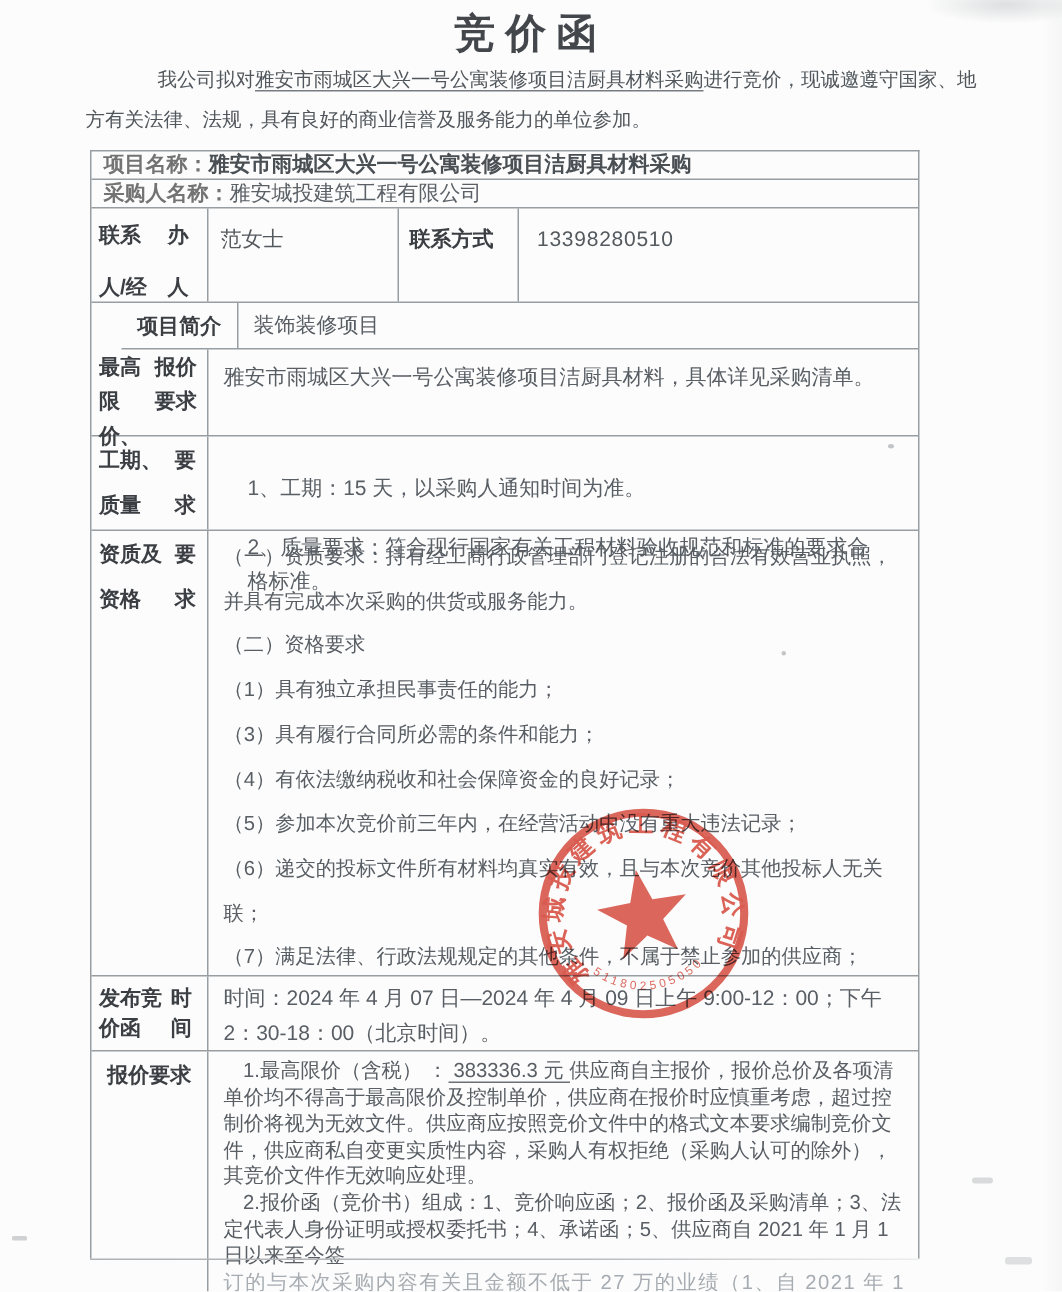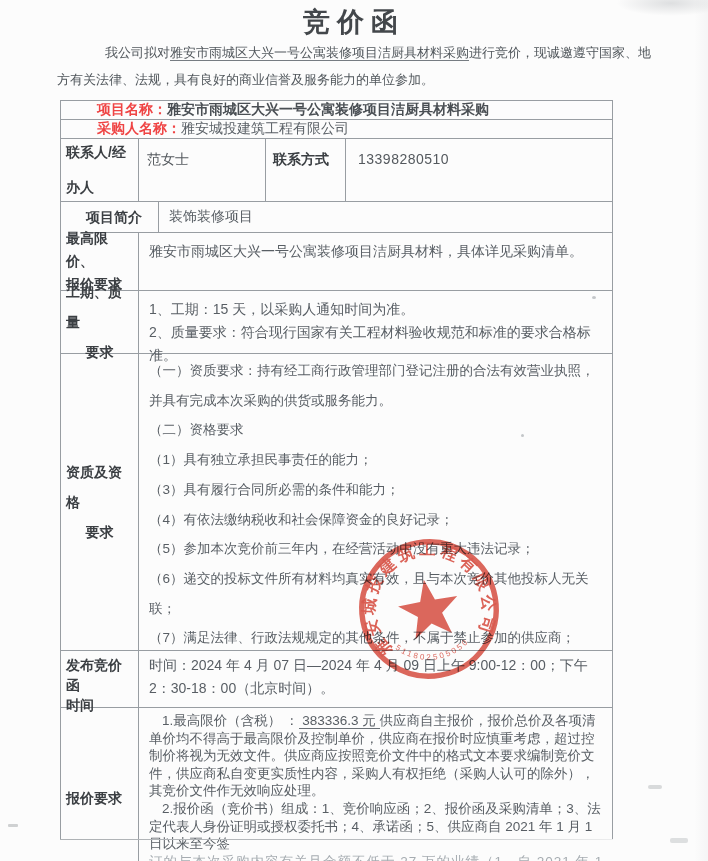--- a/index.html
+++ b/index.html
@@ -40,39 +40,39 @@
     font-size:14px;
     background:transparent;
   }
   .trow{display:flex;border-bottom:1px solid #989da2;box-sizing:border-box;}
   .trow:last-child{border-bottom:none;flex:1;}
   .r1{height:26px;} .r2{height:26px;} .r3{height:63px;} .r4{height:32px;margin-left:20px;}
   .r5{height:58px;} .r6{height:63px;} .r7{height:297px;} .r8{height:57px;}
   .cell{box-sizing:border-box;}
   .lbl{
     width:78px;flex:0 0 78px;border-right:1px solid #989da2;
-    display:flex;flex-direction:column;justify-content:center;
+    display:flex;justify-content:center;
     padding:0 5px;font-weight:700;color:#3b3f43;
     line-height:30px;
   }
   .lbl .l2c{text-align:center;}
   .val{flex:1;padding:0 8px 0 10px;color:#585e64;}
   .fullcell{flex:1;display:flex;align-items:center;padding:0 8px;white-space:nowrap;overflow:hidden;}
-  .fullcell .flabel{font-weight:700;color:#ef4444;margin-left:28px;}
+  .fullcell .flabel{font-weight:700;color:#737373;}
   .fullcell .fvalue{color:#4a4f54;font-weight:600;}
   .r2 .fvalue{font-weight:400;color:#5a6066;}
   .r3 .lbl{line-height:35px;}
   .r3 .v-name{flex:0 0 127px;border-right:1px solid #989da2;padding:12px 6px 0 8px;}
   .r3 .l-method{flex:0 0 80px;border-right:1px solid #989da2;font-weight:700;color:#3b3f43;padding:12px 5px 0 7px;box-sizing:border-box;}
   .r3 .v-phone{flex:1;padding:12px 6px 0 12px;letter-spacing:0.5px;}
   .r4 .val{display:flex;align-items:center;}
   .r5 .lbl{line-height:23px;}
   .r5 .val{padding-top:7px;line-height:22px;}
   .r6 .val{padding-top:7px;}
-  .r6 .val p{margin:0;line-height:23px;}
+  .r6 .val p{margin:16px;line-height:23px;}
   .r7 .val{padding-top:2px;}
   .r7 .val p{margin:0;line-height:29.7px;font-size:13.5px;}
   .r8 .lbl{justify-content:flex-start;padding-top:4px;line-height:20px;}
   .r8 .val{padding-top:3px;line-height:23px;}
   .r9 .lbl{justify-content:center;}
   .r9 .val{padding-top:4px;font-size:13.5px;}
   .r9 .val p{margin:0;line-height:17.6px;text-indent:13px;}
   .r9 .val .cont{text-indent:0;}
   .faded-line{
     margin:0;line-height:17.6px;color:#a6acb1;

